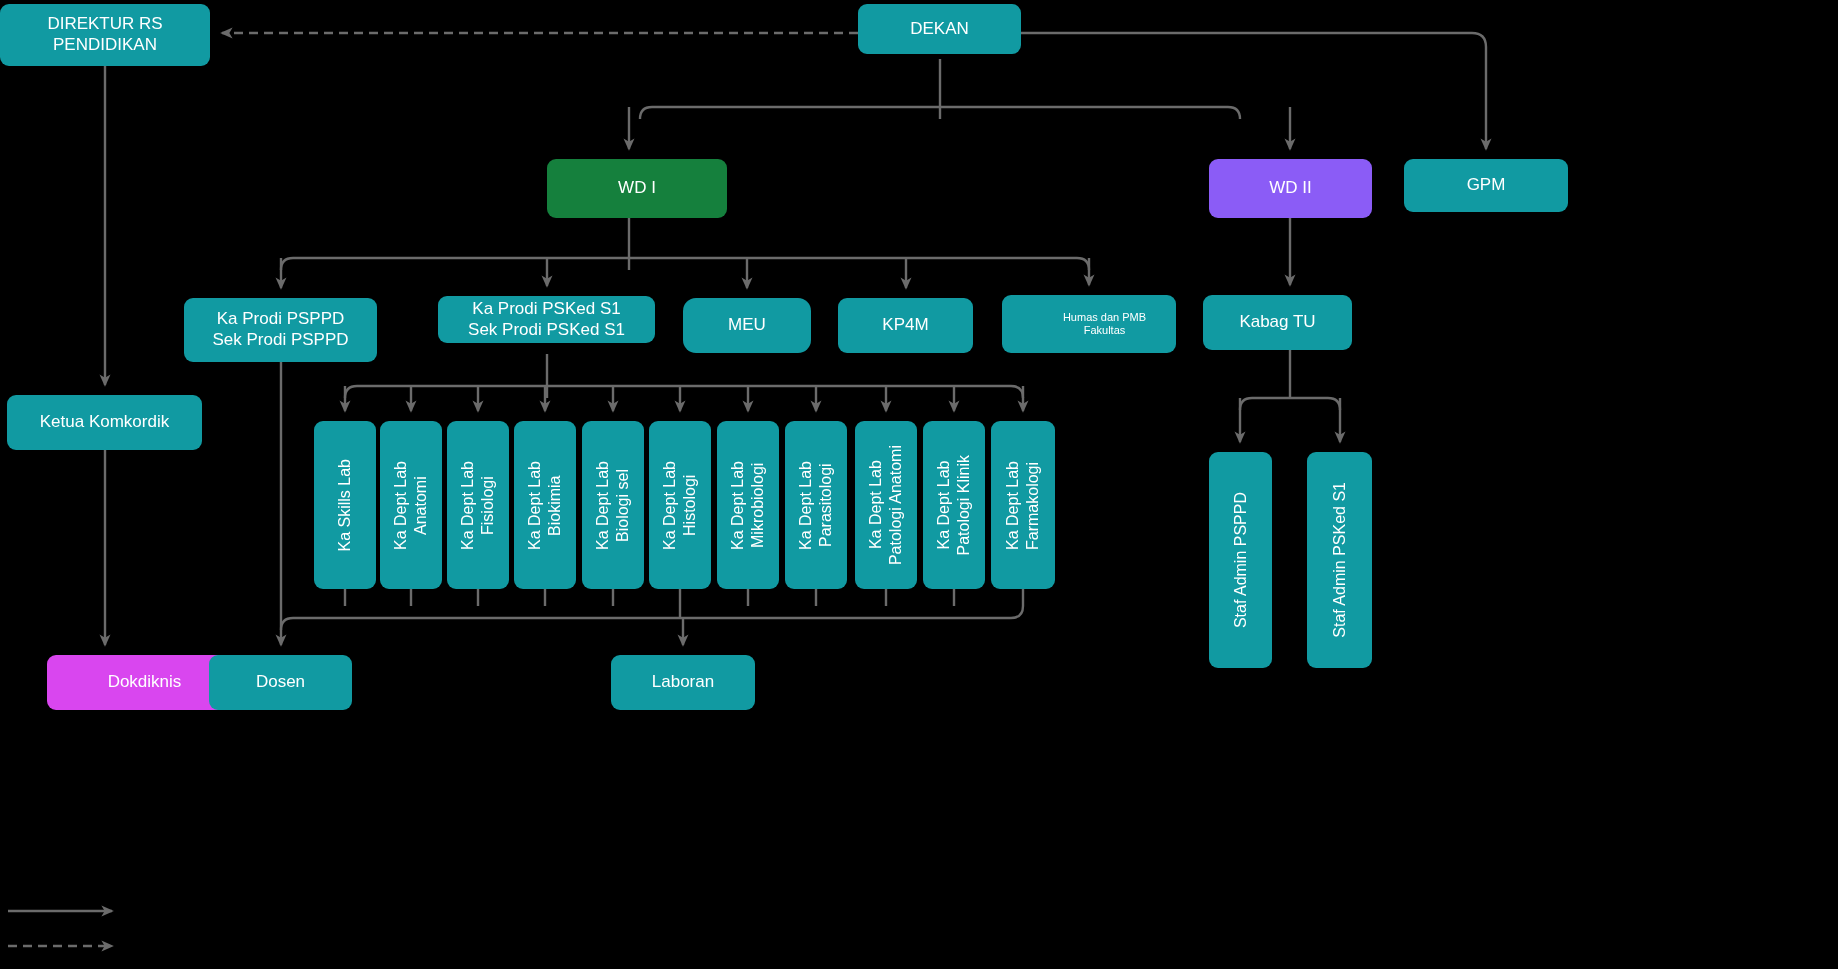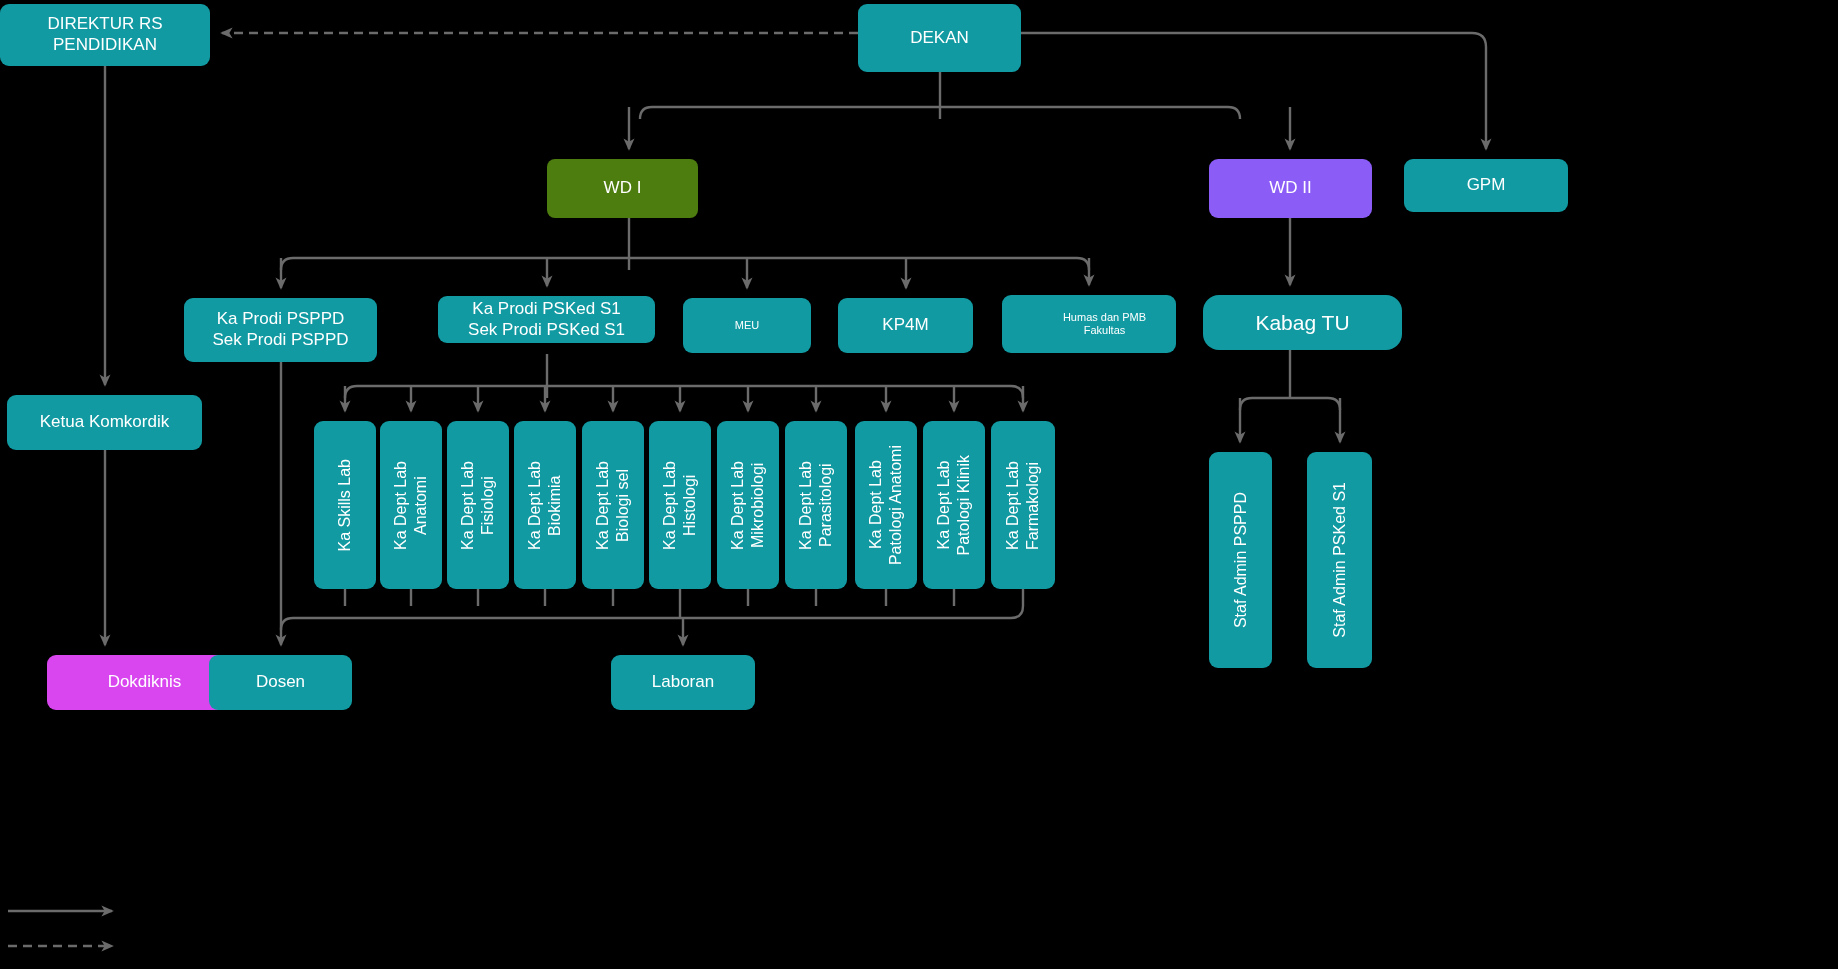--- a/index.html
+++ b/index.html
@@ -146,54 +146,54 @@
       <path d="M 8 911 L 112 911" marker-end="url(#arrowhead)"></path>
       <path d="M 8 946 L 112 946" stroke-dasharray="9 6" marker-end="url(#arrowhead)"></path>
     </g>
   </svg>
 
   <div id="node-layer">
       <div class="node bold" style="left: 0px; top: 4px; width: 210px; height: 62px; background: rgb(17, 154, 162); color: rgb(255, 255, 255); font-size: 17px;">
         <span class="node-label">DIREKTUR RS
 PENDIDIKAN</span>
       </div>
-      <div class="node bold" style="left: 858px; top: 4px; width: 163px; height: 68px; background: rgb(17, 154, 162); color: rgb(255, 255, 255); font-size: 17px;">
+      <div class="node bold" style="left: 858px; top: 4px; width: 163px; height: 50px; background: rgb(17, 154, 162); color: rgb(255, 255, 255); font-size: 17px;">
         <span class="node-label">DEKAN</span>
       </div>
-      <div class="node bold" style="left: 547px; top: 159px; width: 151px; height: 59px; background: #4d7c0f; color: rgb(255, 255, 255); font-size: 17px; border-radius: 8px;">
+      <div class="node bold" style="left: 547px; top: 159px; width: 180px; height: 59px; background: #15803d; color: rgb(255, 255, 255); font-size: 17px;">
         <span class="node-label">WD I</span>
       </div>
       <div class="node bold" style="left: 1209px; top: 159px; width: 163px; height: 59px; background: #8b5cf6; color: rgb(255, 255, 255); font-size: 17px;">
         <span class="node-label">WD II</span>
       </div>
       <div class="node bold" style="left: 1404px; top: 159px; width: 164px; height: 53px; background: rgb(17, 154, 162); color: rgb(255, 255, 255); font-size: 17px;">
         <span class="node-label">GPM</span>
       </div>
       <div class="node" style="left: 7px; top: 395px; width: 195px; height: 55px; background: rgb(17, 154, 162); color: rgb(255, 255, 255); font-size: 17px;">
         <span class="node-label">Ketua Komkordik</span>
       </div>
       <div class="node" style="left: 184px; top: 298px; width: 193px; height: 64px; background: rgb(17, 154, 162); color: rgb(255, 255, 255); font-size: 17px;">
         <span class="node-label">Ka Prodi PSPPD
 Sek Prodi PSPPD</span>
       </div>
       <div class="node" style="left: 438px; top: 296px; width: 217px; height: 47px; background: rgb(17, 154, 162); color: rgb(255, 255, 255); font-size: 17px;">
         <span class="node-label">Ka Prodi PSKed S1
 Sek Prodi PSKed S1</span>
       </div>
-      <div class="node" style="left: 683px; top: 298px; width: 128px; height: 55px; background: rgb(17, 154, 162); color: rgb(255, 255, 255); font-size: 11px;">
+      <div class="node" style="left: 683px; top: 298px; width: 128px; height: 55px; background: rgb(17, 154, 162); color: rgb(255, 255, 255); font-size: 17px; border-radius: 13px;">
         <span class="node-label">MEU</span>
       </div>
       <div class="node" style="left: 838px; top: 298px; width: 135px; height: 55px; background: rgb(17, 154, 162); color: rgb(255, 255, 255); font-size: 17px;">
         <span class="node-label">KP4M</span>
       </div>
       <div class="node" style="left: 1002px; top: 295px; width: 174px; height: 58px; background: rgb(17, 154, 162); color: rgb(255, 255, 255); font-size: 11px; padding-left: 31px;">
         <span class="node-label">Humas dan PMB
 Fakultas</span>
       </div>
-      <div class="node" style="left: 1203px; top: 295px; width: 199px; height: 55px; background: rgb(17, 154, 162); color: rgb(255, 255, 255); font-size: 21px; border-radius: 16px;">
+      <div class="node" style="left: 1203px; top: 295px; width: 149px; height: 55px; background: rgb(17, 154, 162); color: rgb(255, 255, 255); font-size: 17px;">
         <span class="node-label">Kabag TU</span>
       </div>
       <div class="node vertical" style="left: 314px; top: 421px; width: 62px; height: 168px; background: rgb(17, 154, 162); color: rgb(255, 255, 255); font-size: 16px;">
         <span class="node-label">Ka Skills Lab</span>
       </div>
       <div class="node vertical" style="left: 380px; top: 421px; width: 62px; height: 168px; background: rgb(17, 154, 162); color: rgb(255, 255, 255); font-size: 16px;">
         <span class="node-label">Ka Dept Lab
 Anatomi</span>
       </div>
       <div class="node vertical" style="left: 447px; top: 421px; width: 62px; height: 168px; background: rgb(17, 154, 162); color: rgb(255, 255, 255); font-size: 16px;">

